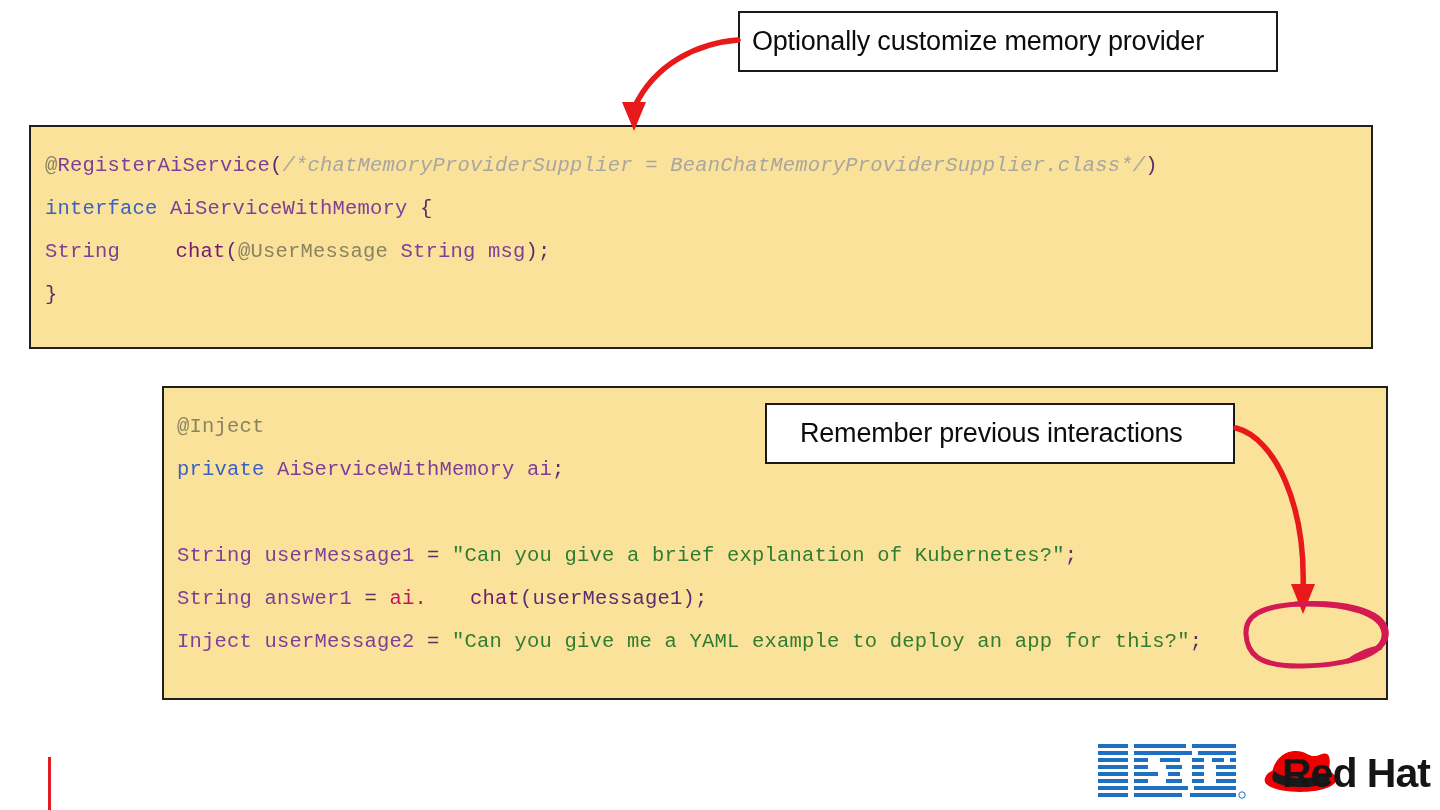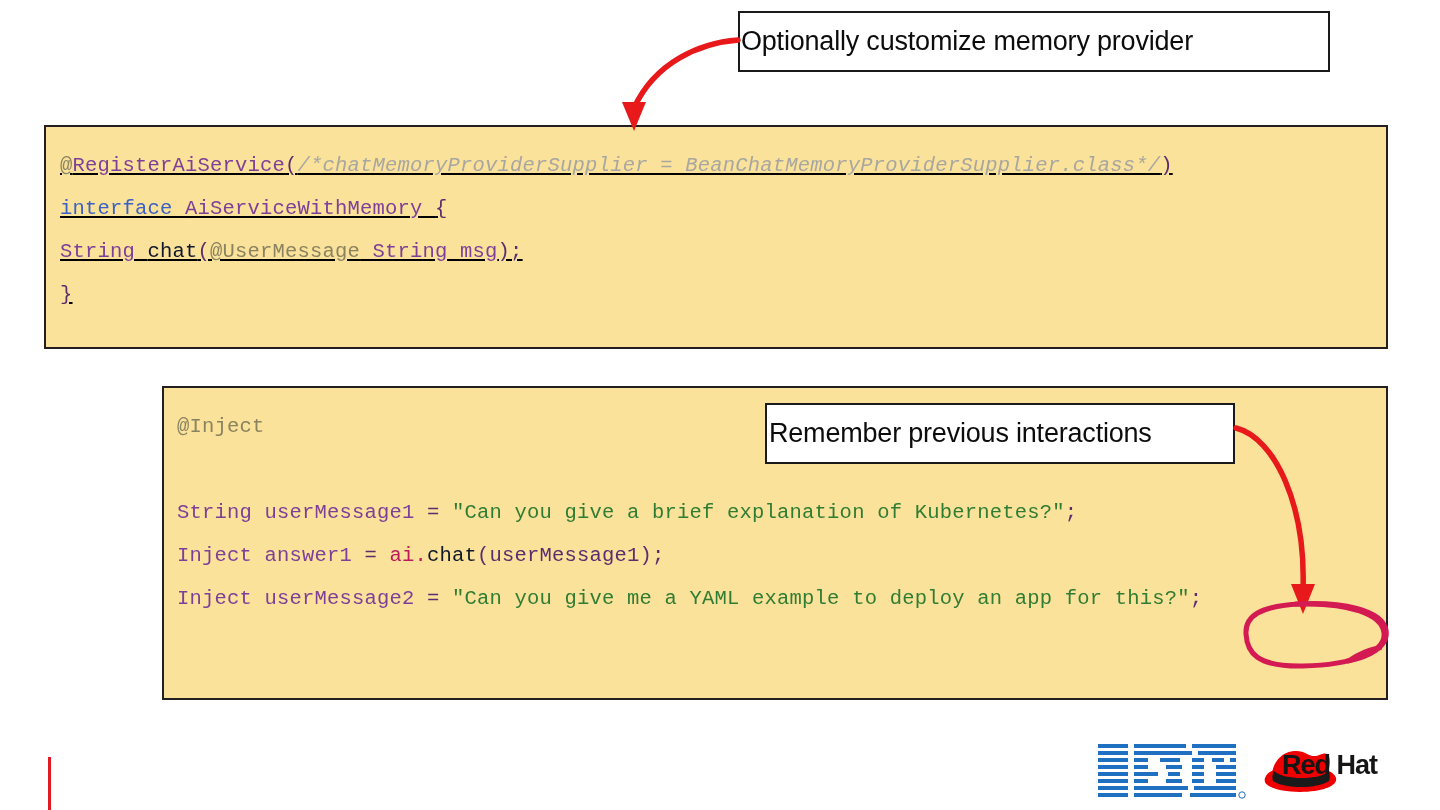--- a/index.html
+++ b/index.html
@@ -18,26 +18,25 @@
   
   .code-block {
     position: absolute;
     background: #fbe29a;
     border: 2px solid #231f20;
     box-sizing: border-box;
     font-family: "Liberation Mono", monospace;
     white-space: nowrap;
   }
   #code-block-1 {
-    left: 44px;
+    left: 29px;
     top: 125px;
     width: 1344px;
     height: 224px;
     padding: 17px 0 0 14px;
-    text-decoration: underline;
   }
   #code-block-2 {
     left: 162px;
     top: 386px;
     width: 1226px;
     height: 314px;
     padding: 17px 0 0 13px;
   }
   .code-line {
     font-size: 20.5px;
@@ -46,21 +45,21 @@
     height: 43px;
   }
   .code-line.blank { color: transparent; }
 
   
   .tok-anno      { color: #8a8360; }
   .tok-type      { color: #7d3f98; }
   .tok-punct     { color: #5a2d6e; }
   .tok-keyword   { color: #3b61c4; }
   .tok-comment   { color: #a8a6a0; font-style: italic; }
-  .tok-method    { color: #0f172a; }
+  .tok-method    { color: #701a75; margin-left: 43px; }
   .tok-string    { color: #2f7d32; }
   .tok-var       { color: #be185d; }
   .tok-op        { color: #5a2d6e; }
 
   
   .callout {
     position: absolute;
     background: #ffffff;
     border: 2.5px solid #1a1a1a;
     box-sizing: border-box;
@@ -71,30 +70,30 @@
   .callout span {
     font-family: "Liberation Sans", sans-serif;
     font-size: 27px;
     color: #0c0c0c;
     letter-spacing: -0.2px;
     white-space: nowrap;
   }
   #callout-memory-provider {
     left: 738px;
     top: 11px;
-    width: 592px;
+    width: 540px;
     height: 61px;
-    padding-left: 1px;
+    padding-left: 12px;
   }
   #callout-remember {
     left: 765px;
     top: 403px;
     width: 470px;
     height: 61px;
-    padding-left: 2px;
+    padding-left: 33px;
   }
 
   
   #annotations {
     position: absolute;
     left: 0;
     top: 0;
     width: 1440px;
     height: 810px;
     pointer-events: none;
@@ -115,41 +114,42 @@
     left: 1090px;
     top: 740px;
     width: 340px;
     height: 62px;
   }
   .redhat-text {
     position: absolute;
     left: 1282px;
     top: 750px;
     font-family: "Liberation Sans", sans-serif;
-    font-size: 27px;
+    font-size: 41px;
     font-weight: bold;
     color: #151515;
     letter-spacing: -1px;
   }
 </style>
 </head>
 <body>
 
 <div class="code-block" id="code-block-1">
     <div class="code-line"><span class="tok-anno">@</span><span class="tok-type">RegisterAiService</span><span class="tok-punct">(</span><span class="tok-comment">/*chatMemoryProviderSupplier = BeanChatMemoryProviderSupplier.class*/</span><span class="tok-punct">)</span></div>
     <div class="code-line"><span class="tok-keyword">interface </span><span class="tok-type">AiServiceWithMemory </span><span class="tok-punct">{</span></div>
     <div class="code-line"><span class="tok-type">  String </span><span class="tok-method">chat</span><span class="tok-punct">(</span><span class="tok-anno">@UserMessage</span><span class="tok-type"> String msg</span><span class="tok-punct">);</span></div>
     <div class="code-line"><span class="tok-punct">}</span></div>
   </div>
 
 <div class="code-block" id="code-block-2">
     <div class="code-line"><span class="tok-anno">@Inject</span></div>
+    <div class="code-line"><span class="tok-keyword">private </span><span class="tok-type">AiServiceWithMemory ai</span><span class="tok-punct">;</span></div>
     <div class="code-line blank">&nbsp;</div>
     <div class="code-line"><span class="tok-type">String userMessage1 </span><span class="tok-op">= </span><span class="tok-string">"Can you give a brief explanation of Kubernetes?"</span><span class="tok-punct">;</span></div>
-    <div class="code-line"><span class="tok-type">Inject answer1 </span><span class="tok-op">= </span><span class="tok-var">ai.</span><span class="tok-method">chat</span><span class="tok-punct">(userMessage1);</span></div>
+    <div class="code-line"><span class="tok-type">String answer1 </span><span class="tok-op">= </span><span class="tok-var">ai.</span><span class="tok-method">chat</span><span class="tok-punct">(userMessage1);</span></div>
     <div class="code-line"><span class="tok-type">Inject userMessage2 </span><span class="tok-op">= </span><span class="tok-string">"Can you give me a YAML example to deploy an app for this?"</span><span class="tok-punct">;</span></div>
   </div>
 
 <div class="callout" id="callout-memory-provider">
   <span>Optionally customize memory provider</span>
 </div>
 
 <div class="callout" id="callout-remember">
   <span>Remember previous interactions</span>
 </div>

